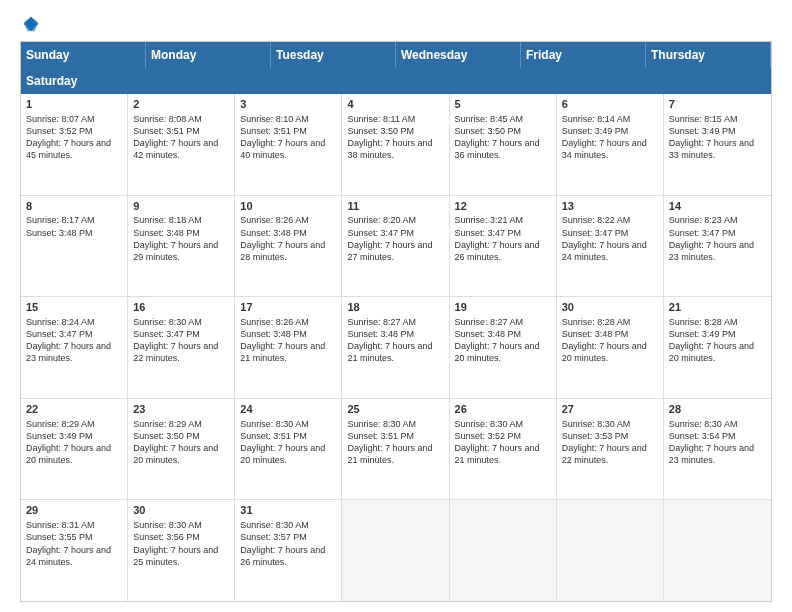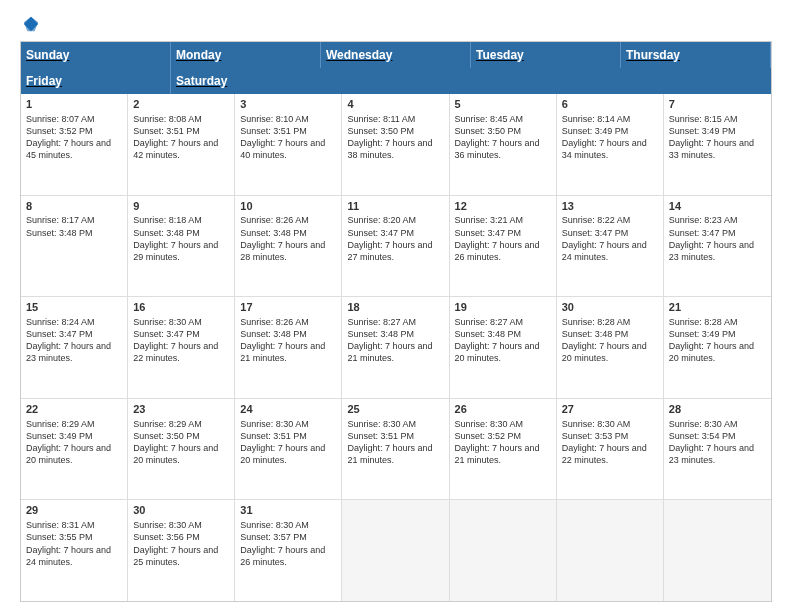--- a/index.html
+++ b/index.html
@@ -52,23 +52,22 @@
       margin-top: 2px;
     }
     .calendar {
       flex: 1;
       display: flex;
       flex-direction: column;
       border: 1px solid #ccc;
     }
     .cal-header {
       display: grid;
-      grid-template-columns: repeat(5, 1fr);
+      grid-template-columns: repeat(6, 1fr);
       background: #2e6da4;
-      text-decoration: underline;
     }
     .cal-header-cell {
       color: white;
       font-weight: bold;
       font-size: 12px;
       padding: 6px 5px;
       text-align: left;
       border-right: 1px solid #5a8fc0;
     }
     .cal-header-cell:last-child { border-right: none; }
@@ -120,24 +119,24 @@
     <div class="title-section">
       <div class="month-title"></div>
       <div class="location"></div>
     </div>
   </div>
 
   <div class="calendar">
     <div class="cal-header">
     <div class="cal-header-cell">Sunday</div>
         <div class="cal-header-cell">Monday</div>
+        <div class="cal-header-cell">Tuesday</div>
         <div class="cal-header-cell">Wednesday</div>
-        <div class="cal-header-cell">Tuesday</div>
+        <div class="cal-header-cell">Friday</div>
         <div class="cal-header-cell">Thursday</div>
-        <div class="cal-header-cell">Friday</div>
         <div class="cal-header-cell">Saturday</div>
       </div>
     <div class="cal-body">
     <div class="cal-row">
           <div class="cal-cell">
             <span class="day-num">1</span>
             <span class="info">Sunrise: 8:07 AM</span>
             <span class="info">Sunset: 3:52 PM</span>
             <span class="info">Daylight: 7 hours and 45 minutes.</span>
           </div>

